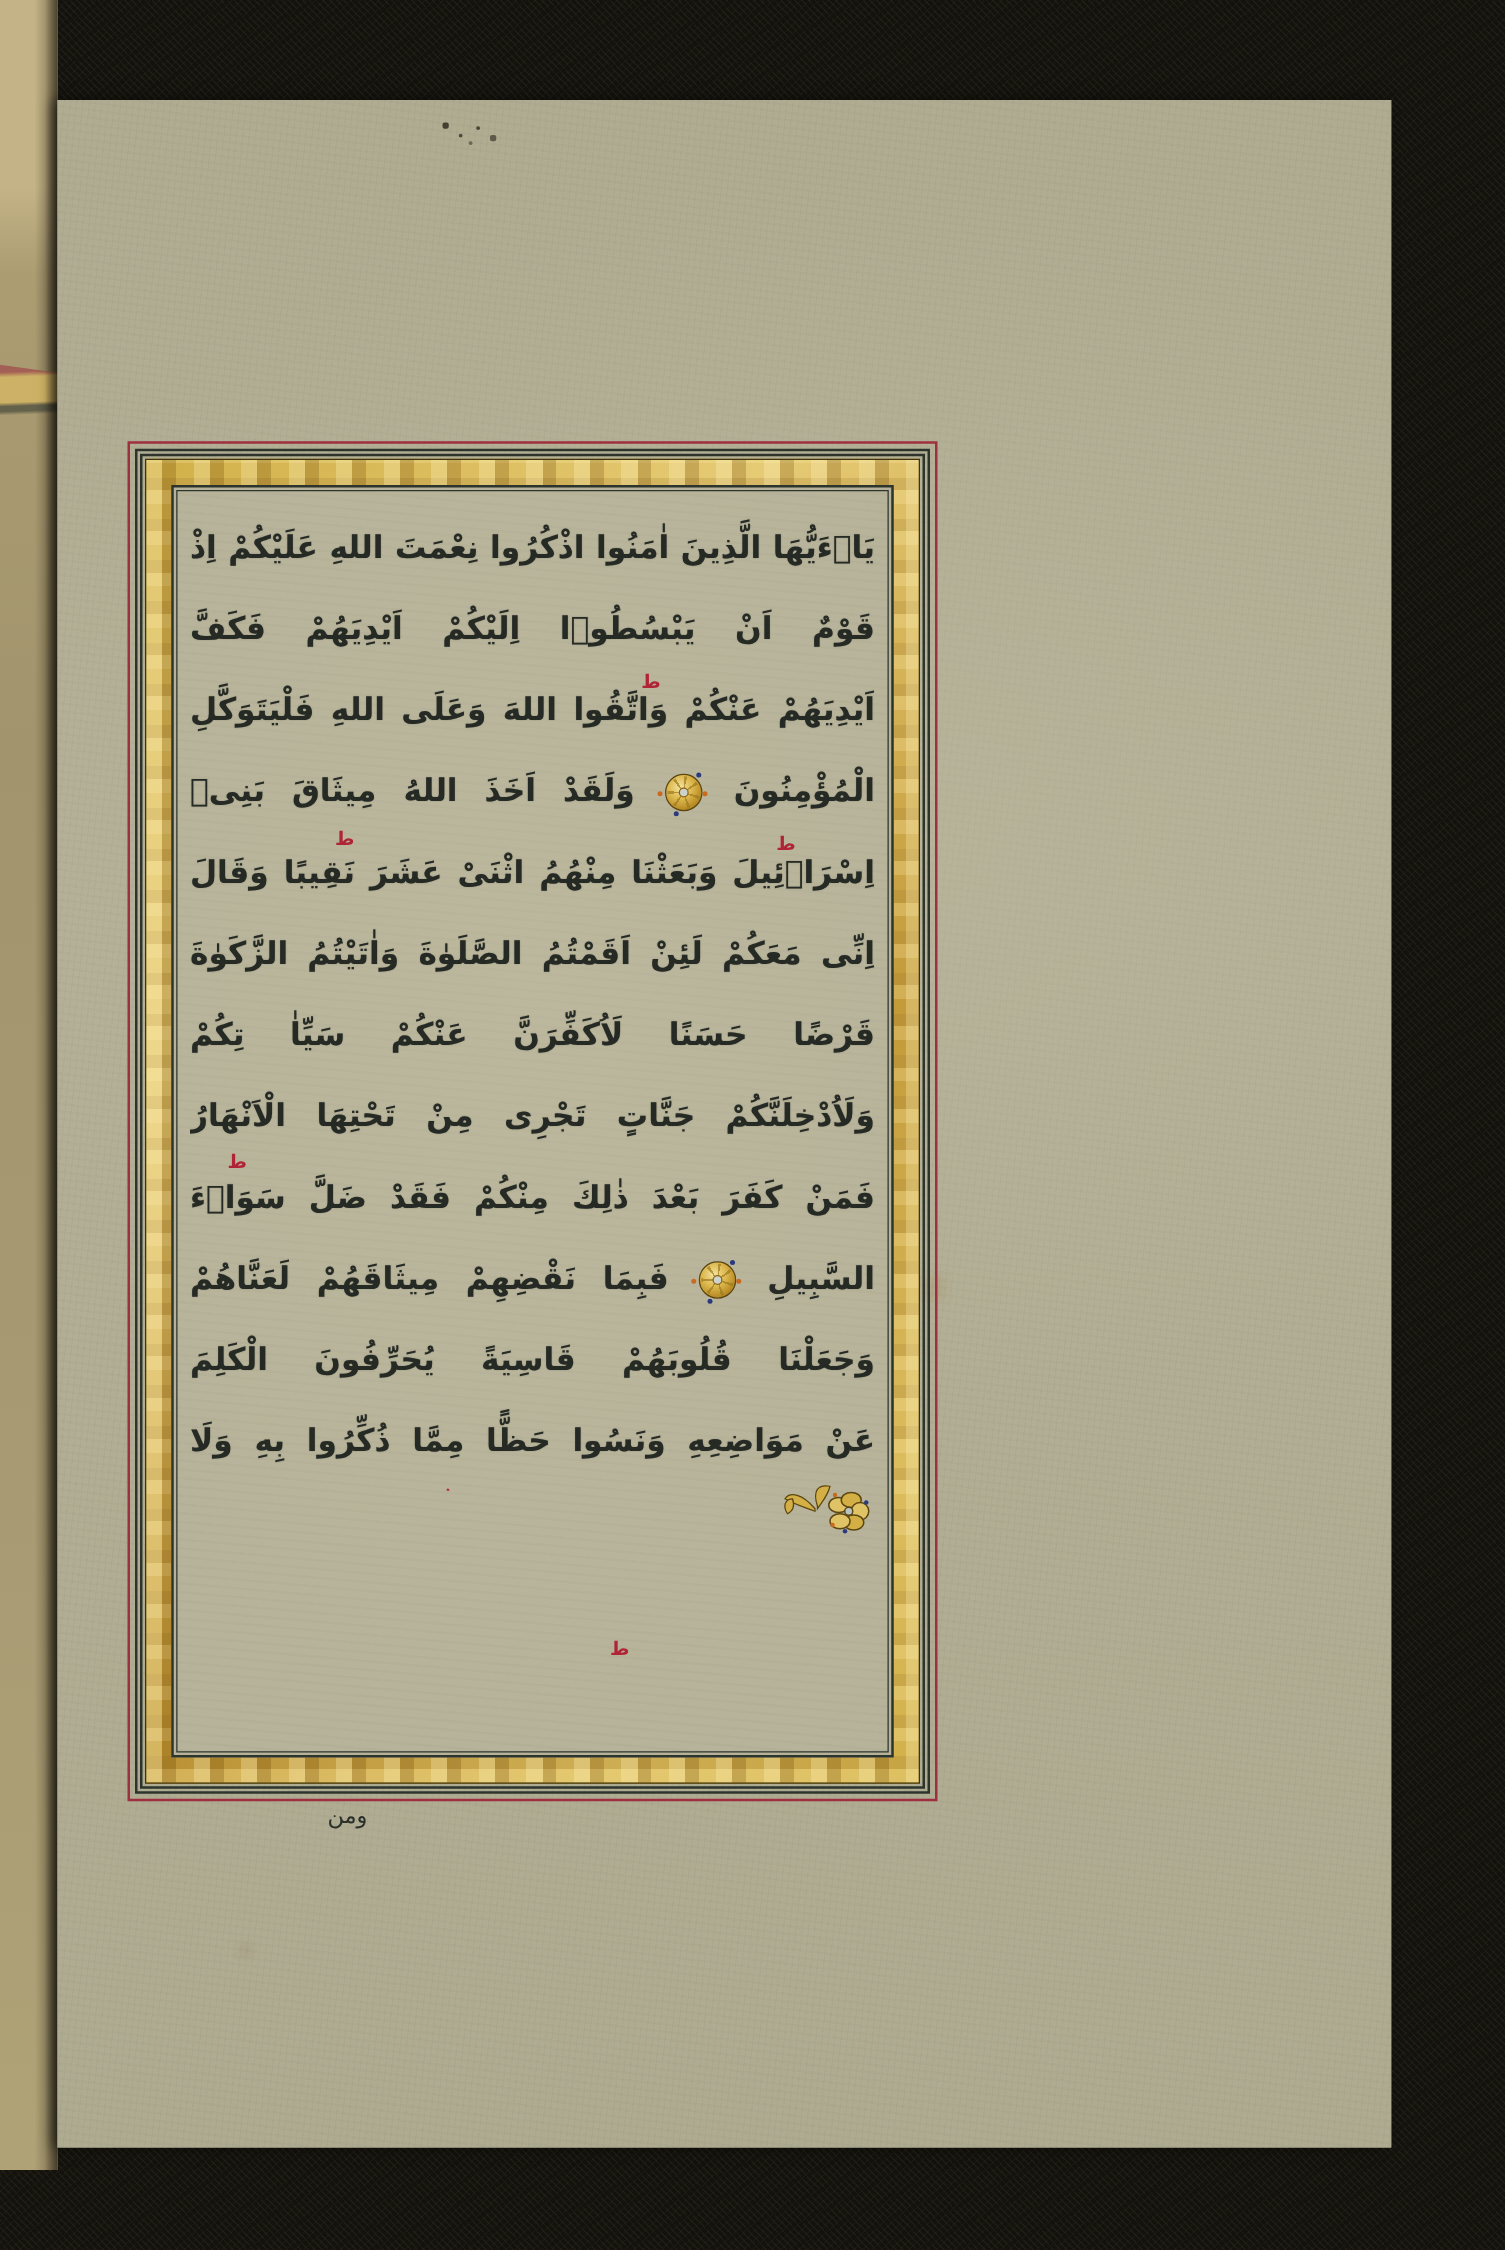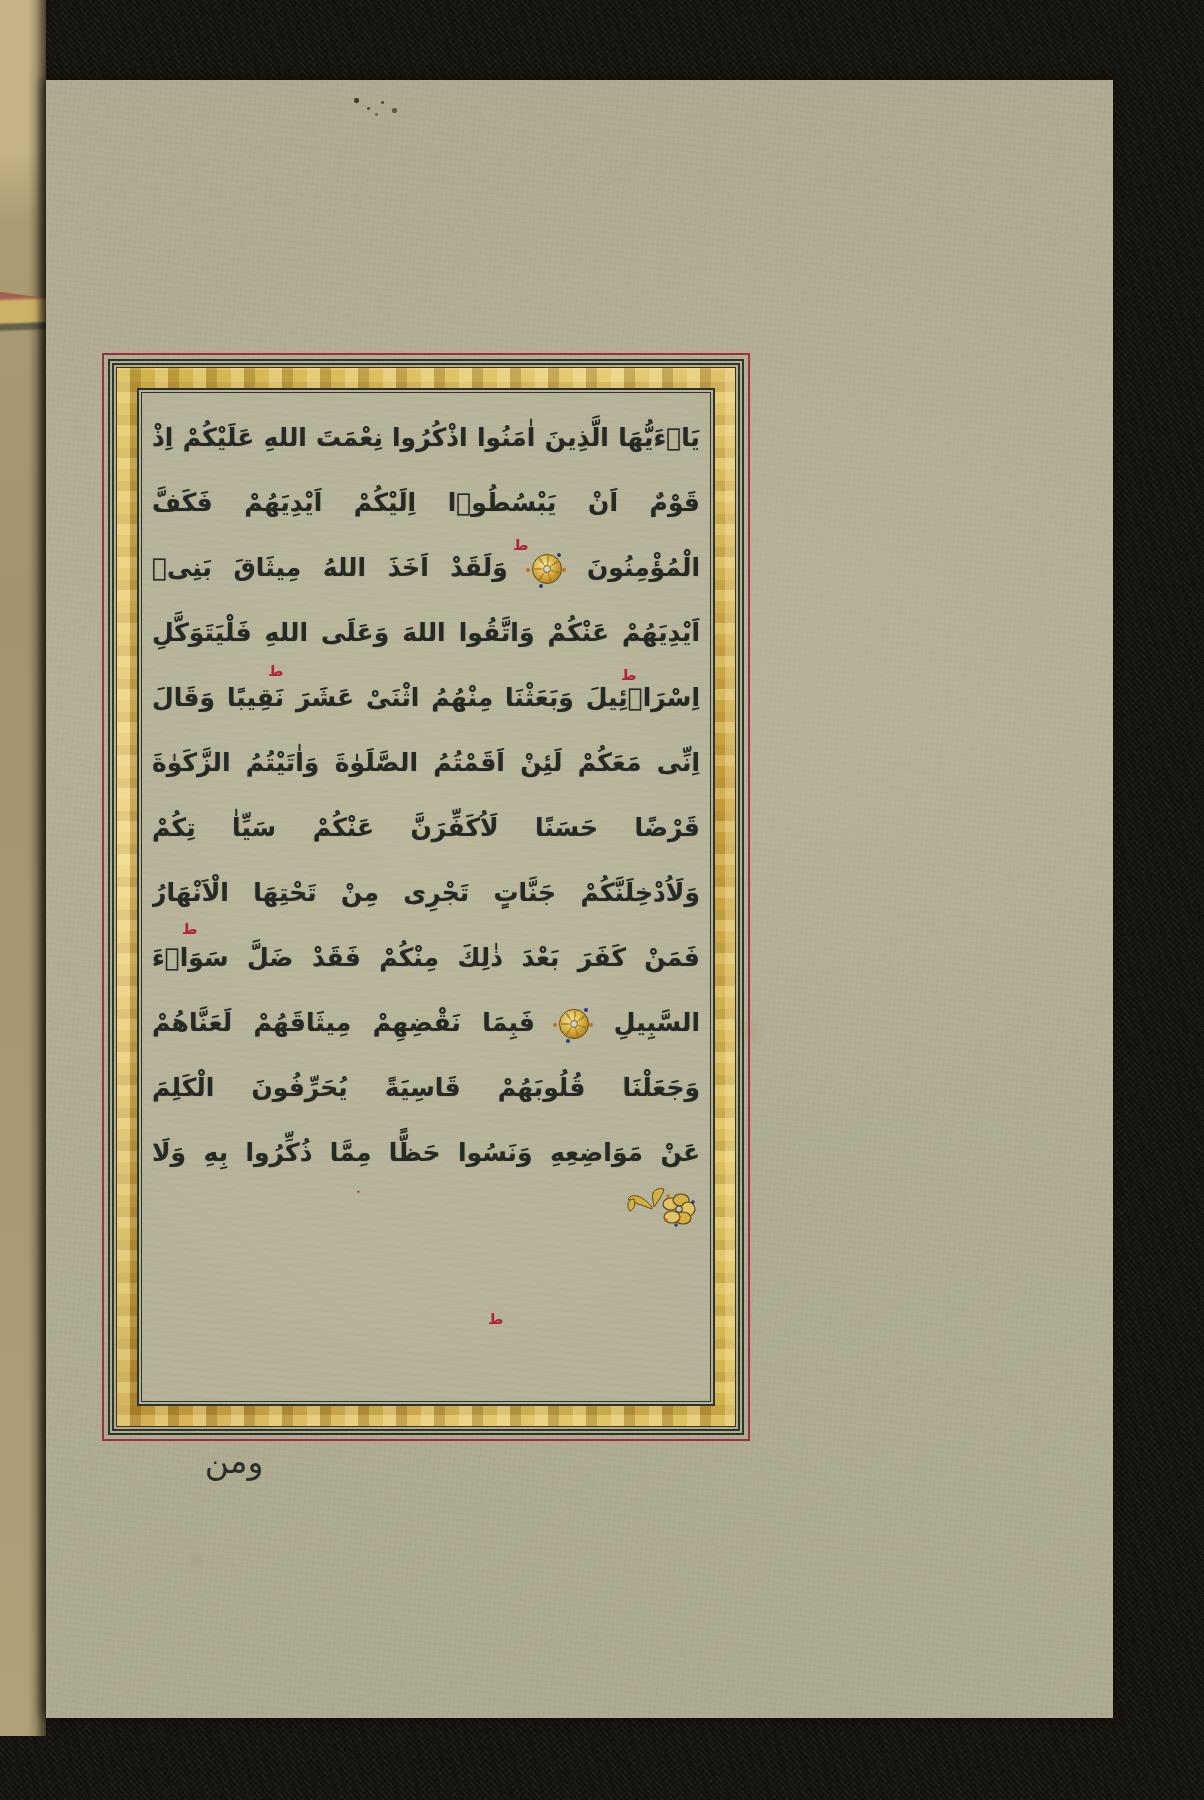--- a/index.html
+++ b/index.html
@@ -118,22 +118,22 @@
 
   
   .waqf{
     position:absolute;font-size:15px;color:#b02437;font-weight:bold;
     font-family:"DejaVu Sans", sans-serif;line-height:1;
   }
 
   
   .catchword{
     position:absolute;left:128px;top:1362px;width:120px;
-    direction:rtl;text-align:center;
-    font-size:33px;color:#2a2e28;font-family:"DejaVu Sans", sans-serif;
+    direction:rtl;
+    font-size:18px;color:#2a2e28;font-family:"DejaVu Sans", sans-serif;
   }
 </style>
 </head>
 <body>
 
 <div class="folio-under" data-name="facing-page-edge">
   <div class="under-frame-glimpse" data-name="facing-page-frame-glimpse"></div>
   <div class="under-gutter-shadow" data-name="gutter-shadow"></div>
 </div>
 
@@ -143,22 +143,22 @@
 
   <div class="frame" data-name="illuminated-border-red-rule">
     <div class="f-d1" data-name="illuminated-border-outer-dark-rule">
       <div class="f-d2" data-name="illuminated-border-second-dark-rule">
         <div class="f-gold" data-name="illuminated-border-gold-band">
           <div class="f-d3" data-name="illuminated-border-inner-dark-rule">
             <div class="f-d4" data-name="illuminated-border-innermost-rule">
               <div class="textblock" data-name="quran-text-block">
                   <div class="line" dir="rtl" data-name="quran-text-line"><span data-name="ayah-text">يَاۤءَيُّهَا الَّذِينَ اٰمَنُوا اذْكُرُوا نِعْمَتَ اللهِ عَلَيْكُمْ اِذْ هَمَّ</span></div>
                   <div class="line" dir="rtl" data-name="quran-text-line"><span data-name="ayah-text">قَوْمٌ اَنْ يَبْسُطُوۤا اِلَيْكُمْ اَيْدِيَهُمْ فَكَفَّ</span></div>
+                  <div class="line" dir="rtl" data-name="quran-text-line"><span data-name="ayah-text">اَيْدِيَهُمْ عَنْكُمْ وَاتَّقُوا اللهَ وَعَلَى اللهِ فَلْيَتَوَكَّلِ</span></div>
                   <div class="line" dir="rtl" data-name="quran-text-line"><span data-name="ayah-text">الْمُؤْمِنُونَ </span><span class="rosette" data-name="verse-divider-rosette-icon"></span><span data-name="ayah-text"> وَلَقَدْ اَخَذَ اللهُ مِيثَاقَ بَنِىۤ</span></div>
-                  <div class="line" dir="rtl" data-name="quran-text-line"><span data-name="ayah-text">اَيْدِيَهُمْ عَنْكُمْ وَاتَّقُوا اللهَ وَعَلَى اللهِ فَلْيَتَوَكَّلِ</span></div>
                   <div class="line" dir="rtl" data-name="quran-text-line"><span data-name="ayah-text">اِسْرَاۤئِيلَ وَبَعَثْنَا مِنْهُمُ اثْنَىْ عَشَرَ نَقِيبًا وَقَالَ اللهُ</span></div>
                   <div class="line" dir="rtl" data-name="quran-text-line"><span data-name="ayah-text">اِنِّى مَعَكُمْ لَئِنْ اَقَمْتُمُ الصَّلَوٰةَ وَاٰتَيْتُمُ الزَّكَوٰةَ</span></div>
                   <div class="line" dir="rtl" data-name="quran-text-line"><span data-name="ayah-text">قَرْضًا حَسَنًا لَاُكَفِّرَنَّ عَنْكُمْ سَيِّاٰ تِكُمْ</span></div>
                   <div class="line" dir="rtl" data-name="quran-text-line"><span data-name="ayah-text">وَلَاُدْخِلَنَّكُمْ جَنَّاتٍ تَجْرِى مِنْ تَحْتِهَا الْاَنْهَارُ</span></div>
                   <div class="line" dir="rtl" data-name="quran-text-line"><span data-name="ayah-text">فَمَنْ كَفَرَ بَعْدَ ذٰلِكَ مِنْكُمْ فَقَدْ ضَلَّ سَوَاۤءَ</span></div>
                   <div class="line" dir="rtl" data-name="quran-text-line"><span data-name="ayah-text">السَّبِيلِ </span><span class="rosette" data-name="verse-divider-rosette-icon"></span><span data-name="ayah-text"> فَبِمَا نَقْضِهِمْ مِيثَاقَهُمْ لَعَنَّاهُمْ</span></div>
                   <div class="line" dir="rtl" data-name="quran-text-line"><span data-name="ayah-text">وَجَعَلْنَا قُلُوبَهُمْ قَاسِيَةً يُحَرِّفُونَ الْكَلِمَ</span></div>
                   <div class="line" dir="rtl" data-name="quran-text-line"><span data-name="ayah-text">عَنْ مَوَاضِعِهِ وَنَسُوا حَظًّا مِمَّا ذُكِّرُوا بِهِ وَلَا تَزَالُ</span></div>
                   <div class="line" dir="rtl" data-name="quran-text-line"><span class="finial" data-name="finial-flower-icon"><svg width="72" height="48" viewBox="0 0 72 48">
                         <g stroke="#5c4712" stroke-width="1" fill="#d3af45">

